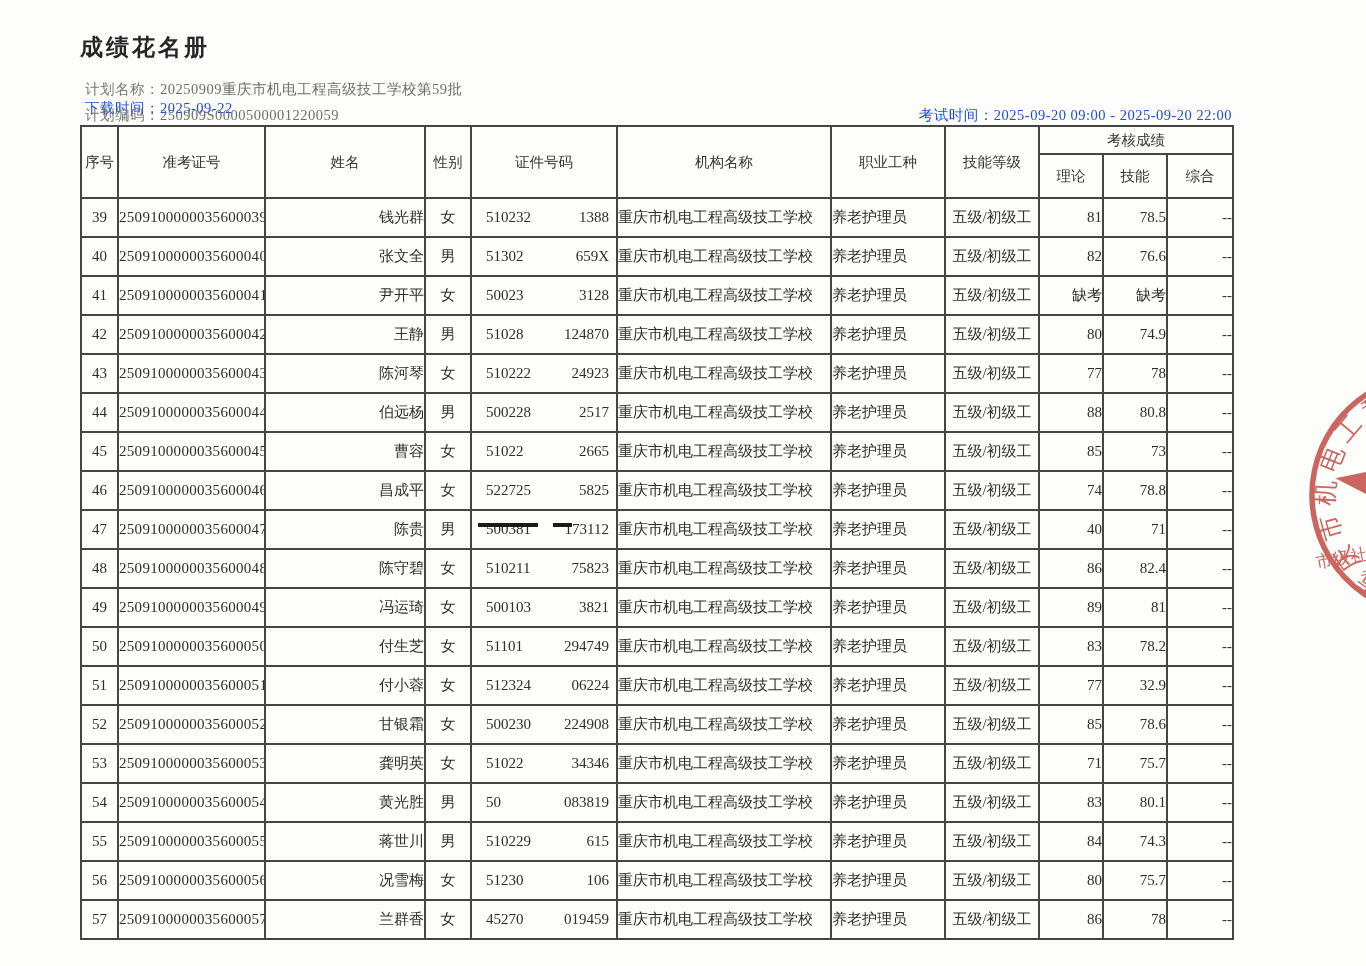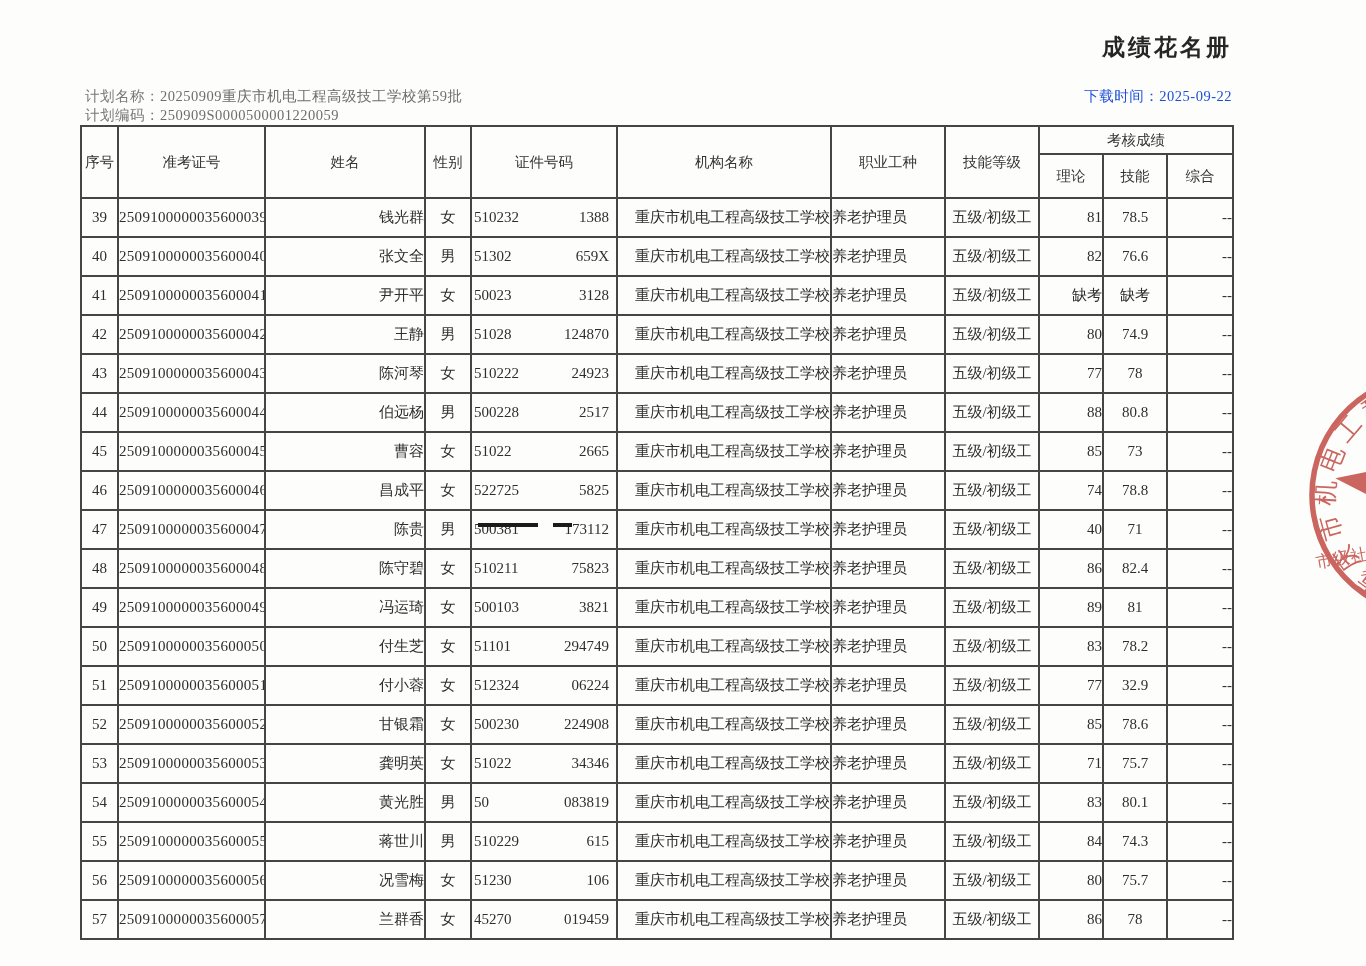--- a/index.html
+++ b/index.html
@@ -4,28 +4,28 @@
 <style>
   html,body{margin:0;padding:0;}
   body{
     width:1366px;height:966px;position:relative;overflow:hidden;
     background:#fdfdfc;
     font-family:"Liberation Serif","DejaVu Serif",serif;
     color:#2e2e2e;
   }
   .doc-title{
     position:absolute;top:32px;left:80px;width:1152px;
-    text-align:right;font-size:23px;font-weight:bold;letter-spacing:3px;color:#262626;
+    text-align:left;font-size:23px;font-weight:bold;letter-spacing:3px;color:#262626;
   }
   .meta-row{
     position:absolute;left:85px;width:1147px;
     display:flex;justify-content:space-between;align-items:baseline;
     font-size:14.5px;
   }
-  .meta-row-1{top:87px;}
+  .meta-row-1{top:80px;flex-direction:column;}
   .meta-row-2{top:106px;}
   .meta-left{color:#787878;letter-spacing:0.5px;}
   .meta-left .val{color:#6e6e6e;}
   .meta-right{color:#1d4ed8;letter-spacing:0.5px;}
   table.roster{
     position:absolute;left:80px;top:125px;width:1152px;
     border-collapse:collapse;table-layout:fixed;
   }
   table.roster th, table.roster td{
     border:2px solid #454545;
@@ -36,26 +36,26 @@
   }
   table.roster th{font-size:14.5px;text-align:center;color:#333;}
   tr.h1 th{height:26px;}
   tr.h2 th{height:42px;border-radius:15px;}
   table.roster td{height:37px;font-size:15px;color:#2e2e2e;}
   td.c-seq{text-align:center;font-size:14px;border-radius:15px;}
   td.c-ticket{text-align:left;padding-left:3px;font-size:13.5px;letter-spacing:0.3px;color:#383838;}
   td.c-name{text-align:right;padding-left:5px;}
   td.c-gender{text-align:center;}
   td.c-id{font-size:14px;color:#383838;}
-  td.c-id .idwrap{display:flex;justify-content:space-between;padding:0 7px 0 2px;}
-  td.c-inst{text-align:right;padding-left:4px;font-size:14.5px;}
+  td.c-id .idwrap{display:flex;justify-content:space-between;padding:0 7px 0 14px;}
+  td.c-inst{text-align:left;padding-left:4px;font-size:14.5px;}
   td.c-occ{text-align:left;padding-left:6px;}
   td.c-lvl{text-align:center;}
   td.c-theory{text-align:right;padding-right:5px;font-size:14px;}
-  td.c-skill{text-align:center;padding-right:10px;font-size:14px;}
+  td.c-skill{text-align:right;padding-right:10px;font-size:14px;}
   td.c-comp{text-align:right;padding-right:8px;font-size:14px;color:#4a4a4a;}
   .redact{position:absolute;background:#1b1b1b;height:4px;}
   .redact-1{left:478px;top:523px;width:60px;}
   .redact-2{left:553px;top:523px;width:19px;}
   .stamp{position:absolute;left:1292px;top:355px;width:300px;height:300px;opacity:0.88;}
 </style>
 </head>
 <body>
 
 <div class="doc-title">成绩花名册</div>
@@ -65,20 +65,23 @@
     <span>计划名称：</span><span class="val">20250909重庆市机电工程高级技工学校第59批</span>
   </div>
   <div class="meta-right">
     <span>下载时间：</span><span>2025-09-22</span>
   </div>
 </div>
 
 <div class="meta-row meta-row-2">
   <div class="meta-left">
     <span>计划编码：</span><span class="val">250909S0000500001220059</span>
+  </div>
+  <div class="meta-right">
+    <span>考试时间：</span><span>2025-09-20 09:00 - 2025-09-20 22:00</span>
   </div>
 </div>
 
 <table class="roster">
   <colgroup>
     <col style="width:37px">
       <col style="width:147px">
       <col style="width:160px">
       <col style="width:46px">
     <col style="width:146px">

